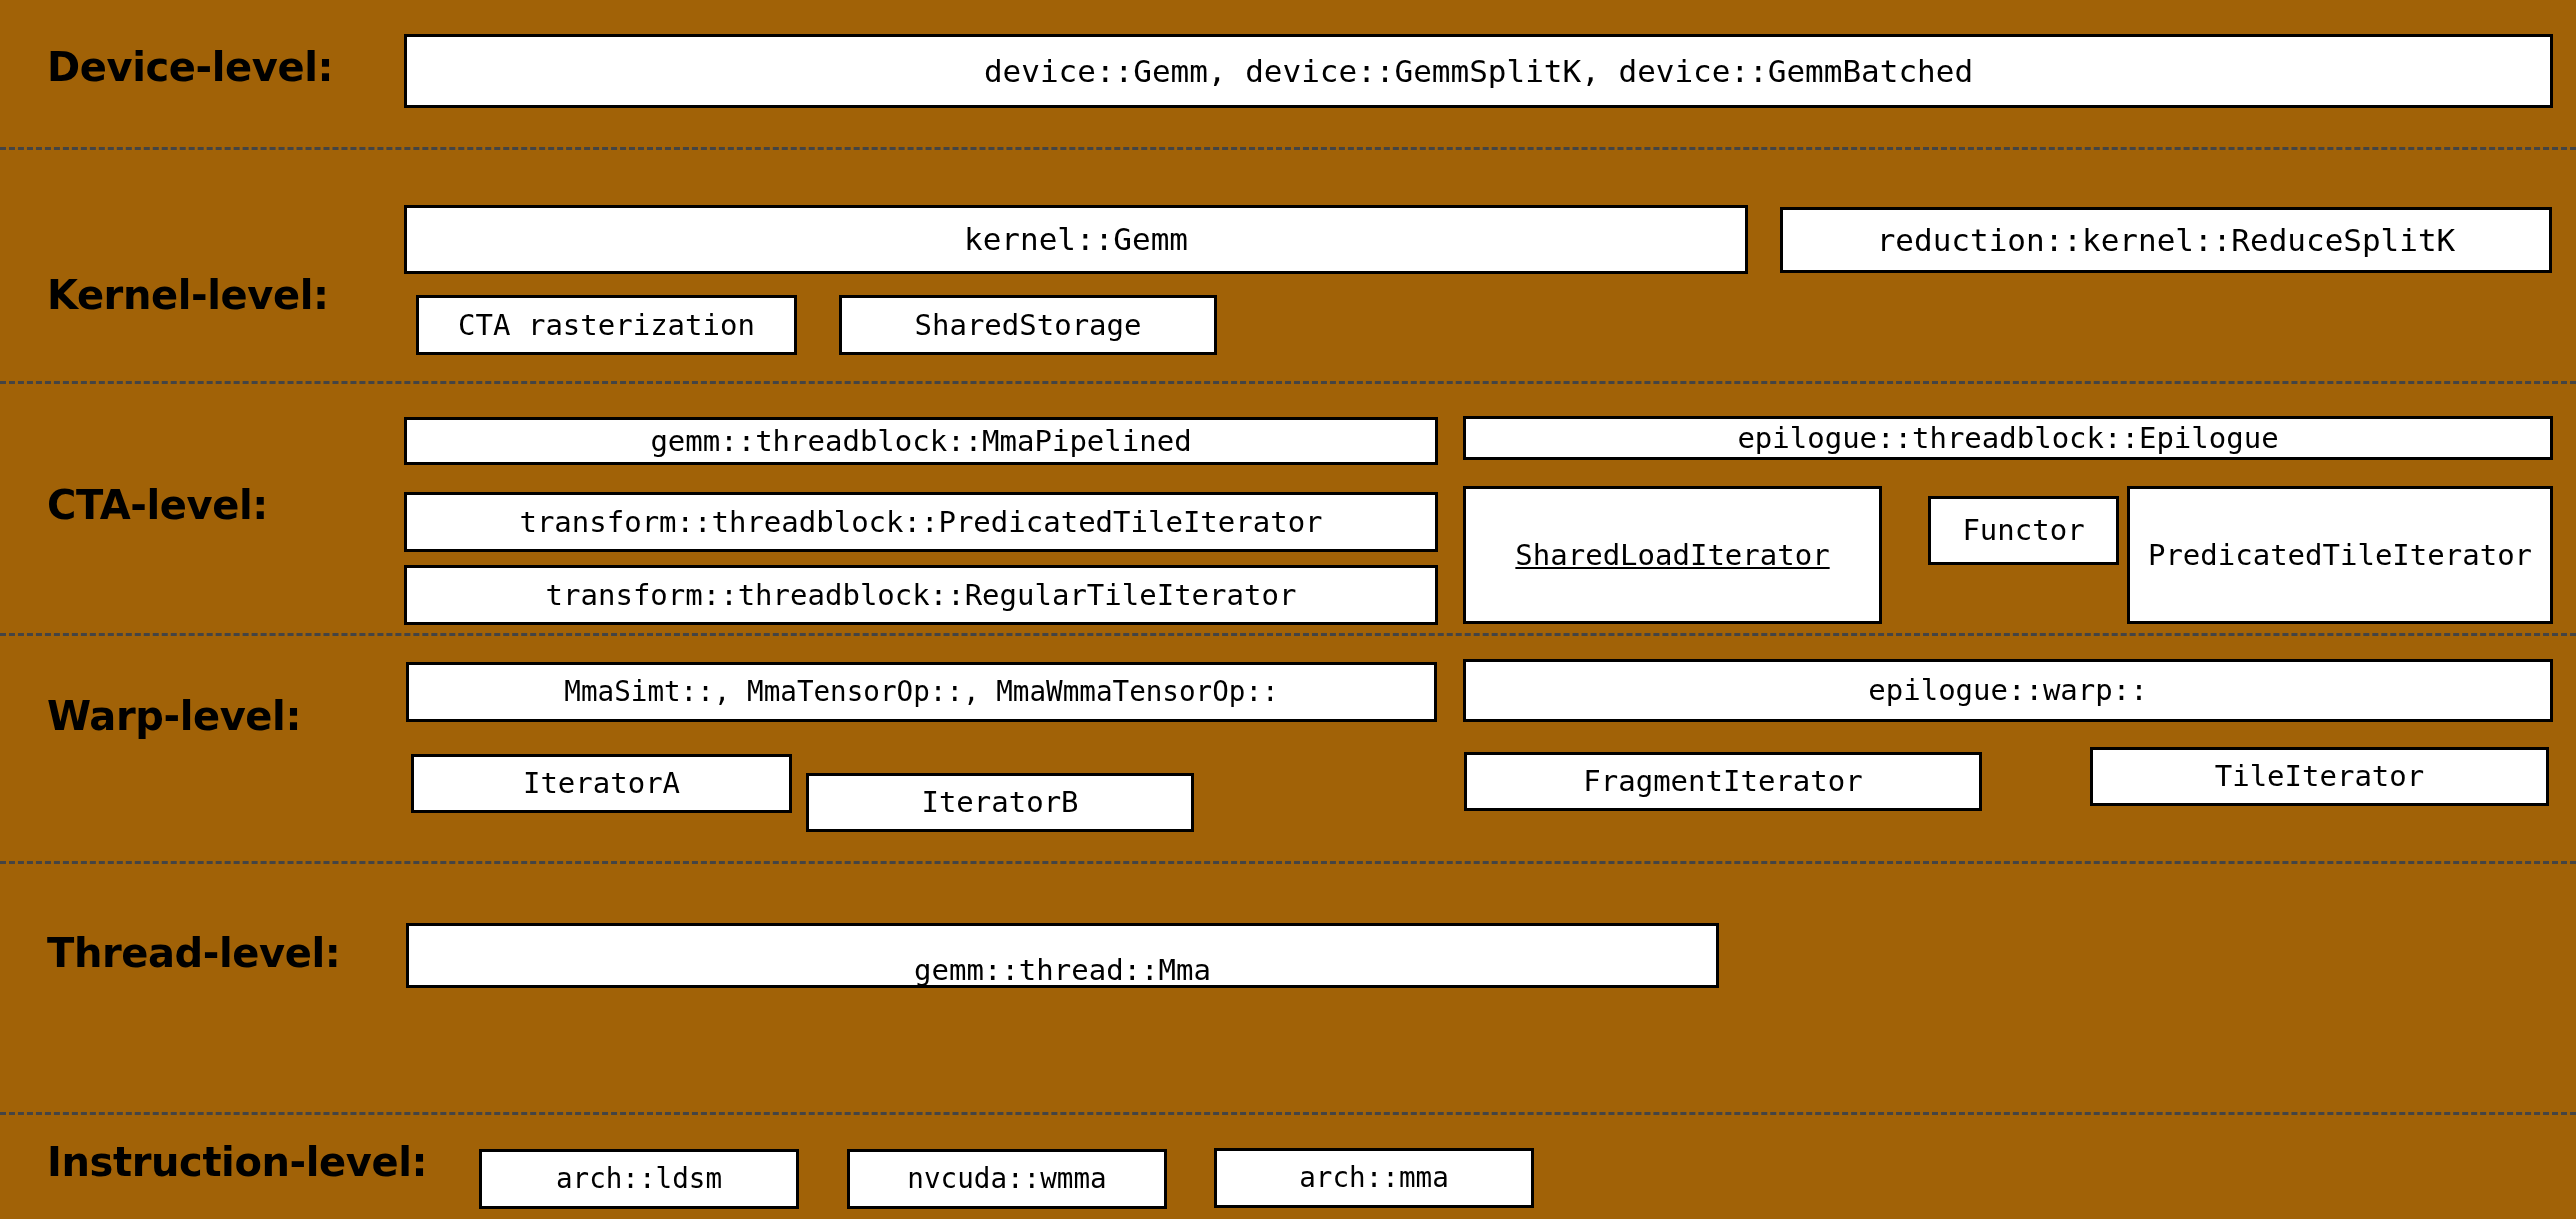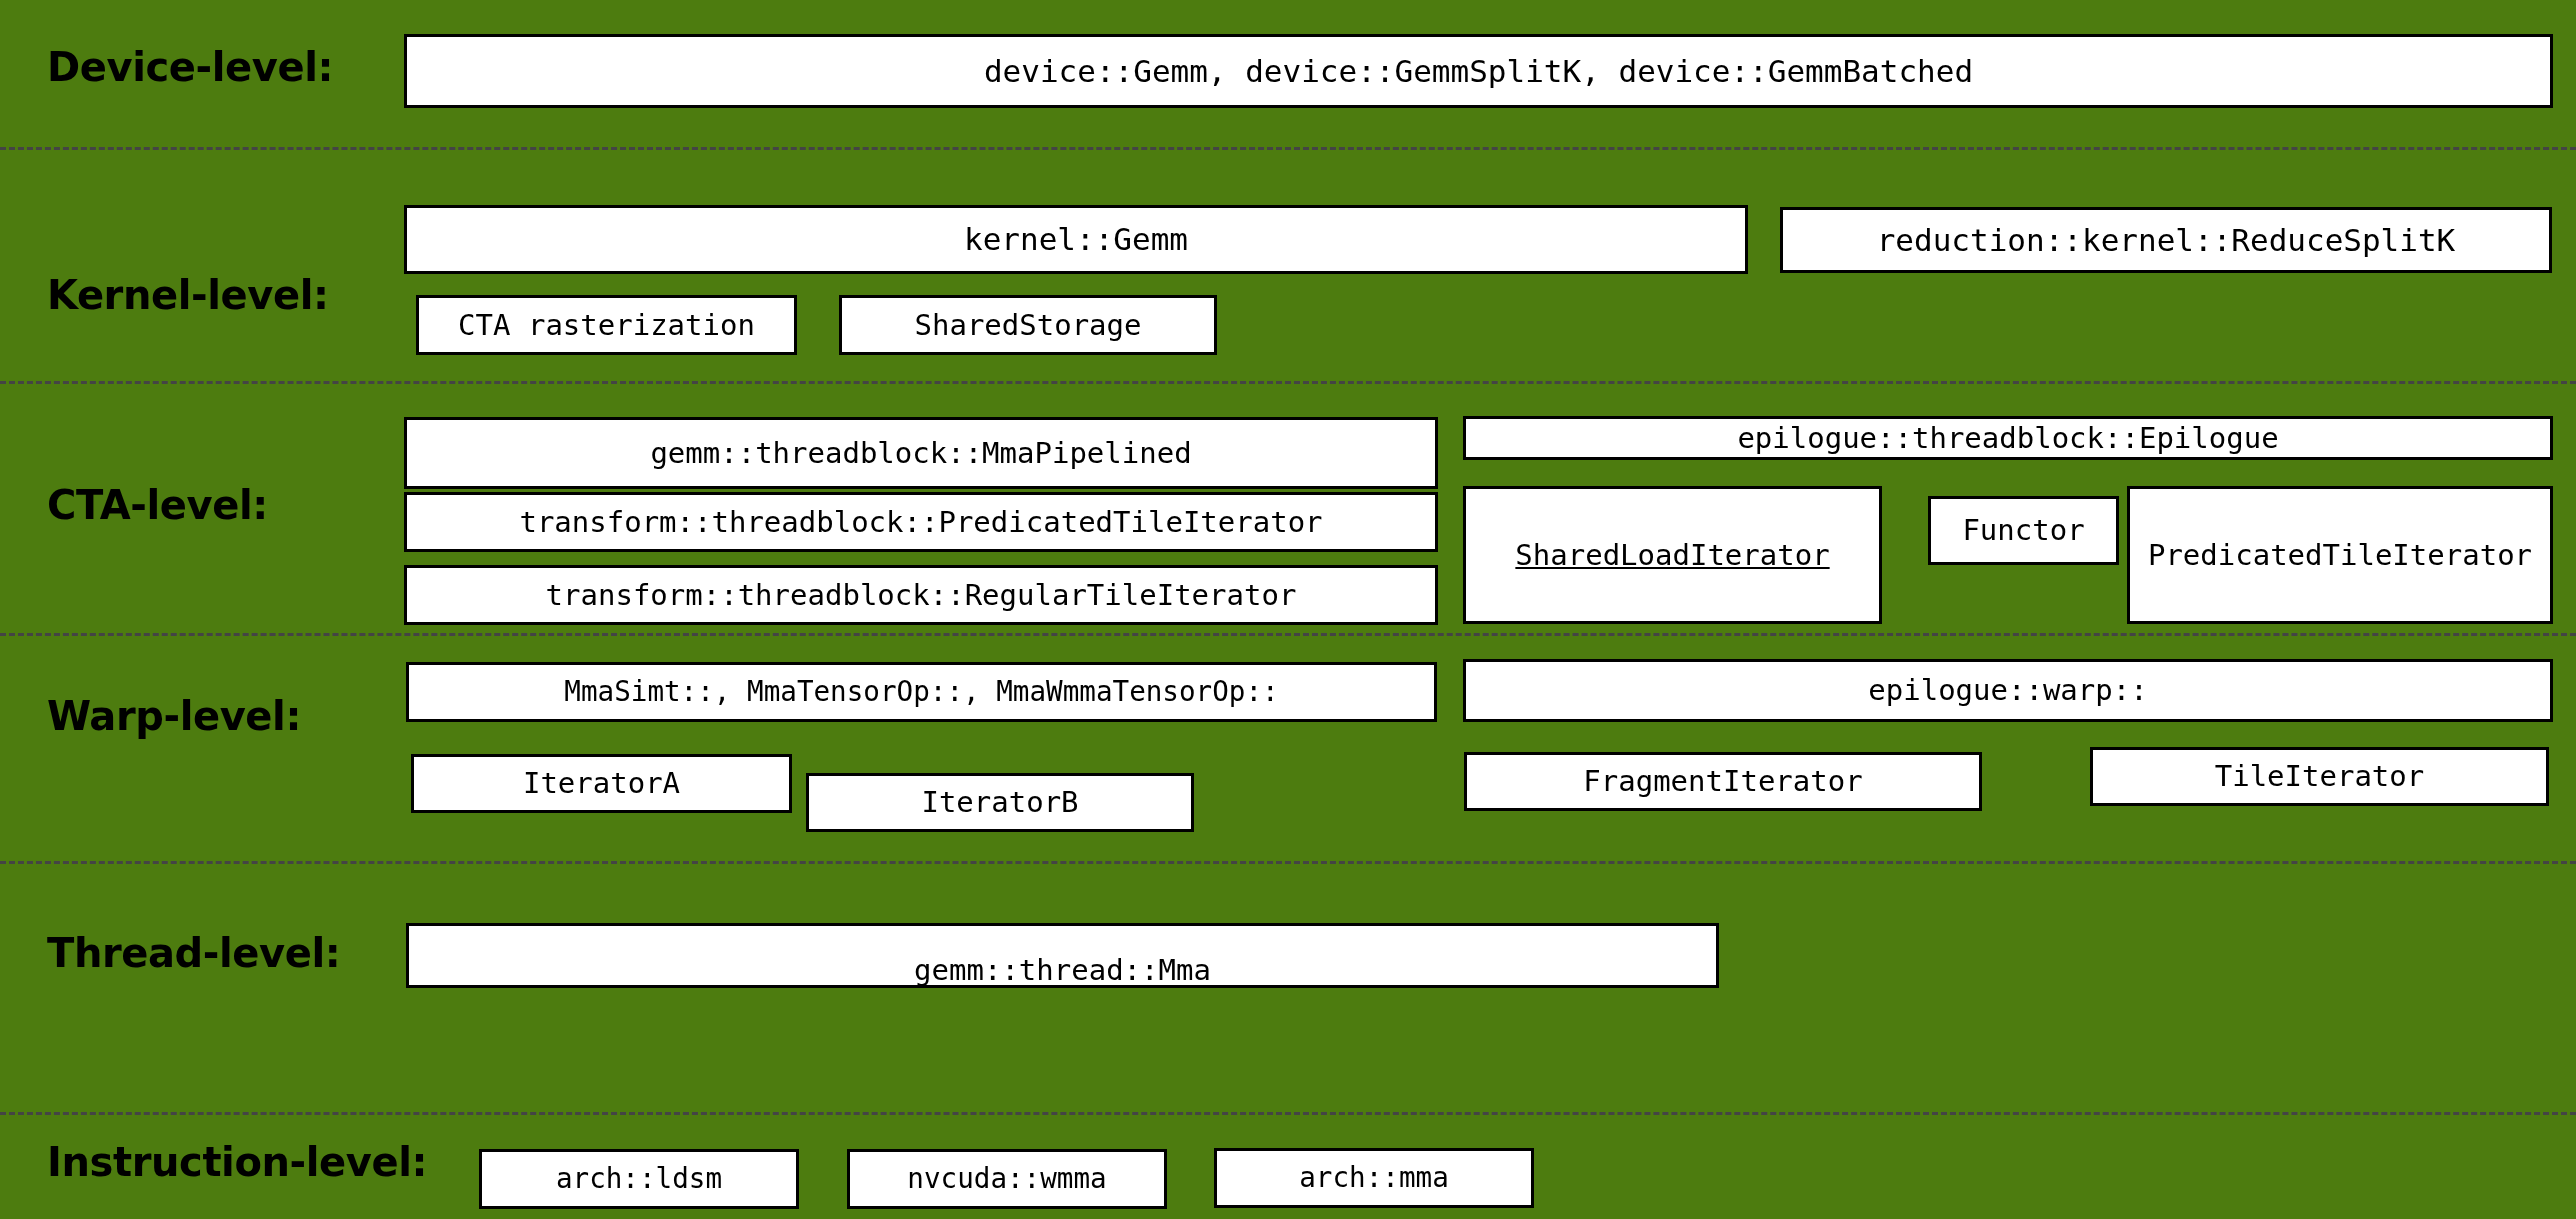--- a/index.html
+++ b/index.html
@@ -4,21 +4,21 @@
 <style>
   html, body {
     margin: 0;
     padding: 0;
     background: #ffffff;
   }
   #canvas {
     position: relative;
     width: 2576px;
     height: 1219px;
-    background: #4d7c0f;
+    background: #a16207;
     overflow: hidden;
     font-family: "DejaVu Sans", sans-serif;
   }
   .level-label {
     position: absolute;
     font-family: "DejaVu Sans", sans-serif;
     font-weight: bold;
     font-size: 40px;
     color: #000000;
     white-space: nowrap;
@@ -77,21 +77,21 @@
   </div>
 
   <div class="node" style="left:839px; top:295px; width:378px; height:60px; font-size:29px;">
     <span>SharedStorage</span>
   </div>
 
   <div class="divider" style="top:381px;"></div>
 
   <div class="level-label" style="left:47px; top:482px;">CTA-level:</div>
 
-  <div class="node" style="left:404px; top:417px; width:1034px; height:72px; font-size:29px;">
+  <div class="node" style="left:404px; top:417px; width:1034px; height:48px; font-size:29px;">
     <span>gemm::threadblock::MmaPipelined</span>
   </div>
 
   <div class="node" style="left:1463px; top:416px; width:1090px; height:44px; font-size:29px;">
     <span>epilogue::threadblock::Epilogue</span>
   </div>
 
   <div class="node" style="left:404px; top:492px; width:1034px; height:60px; font-size:29px;">
     <span>transform::threadblock::PredicatedTileIterator</span>
   </div>

